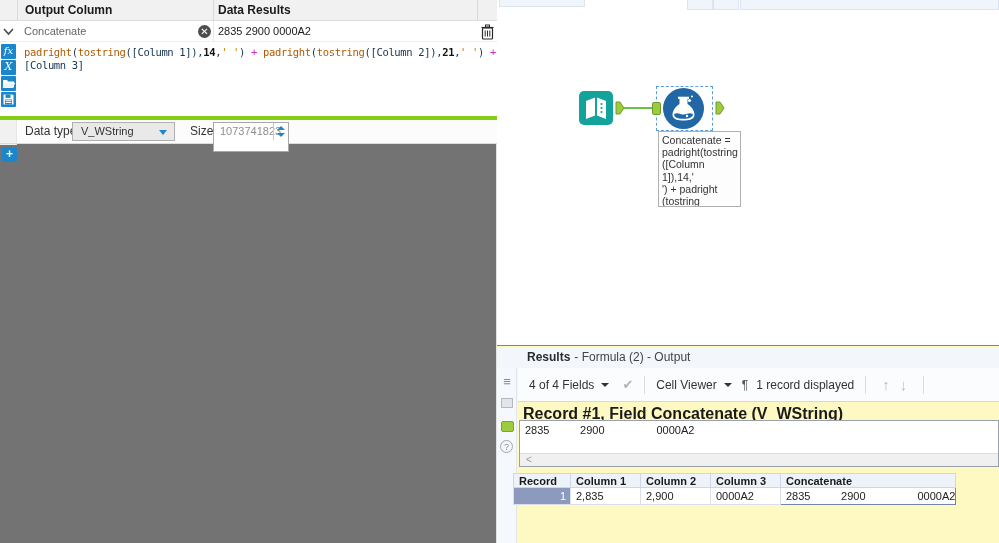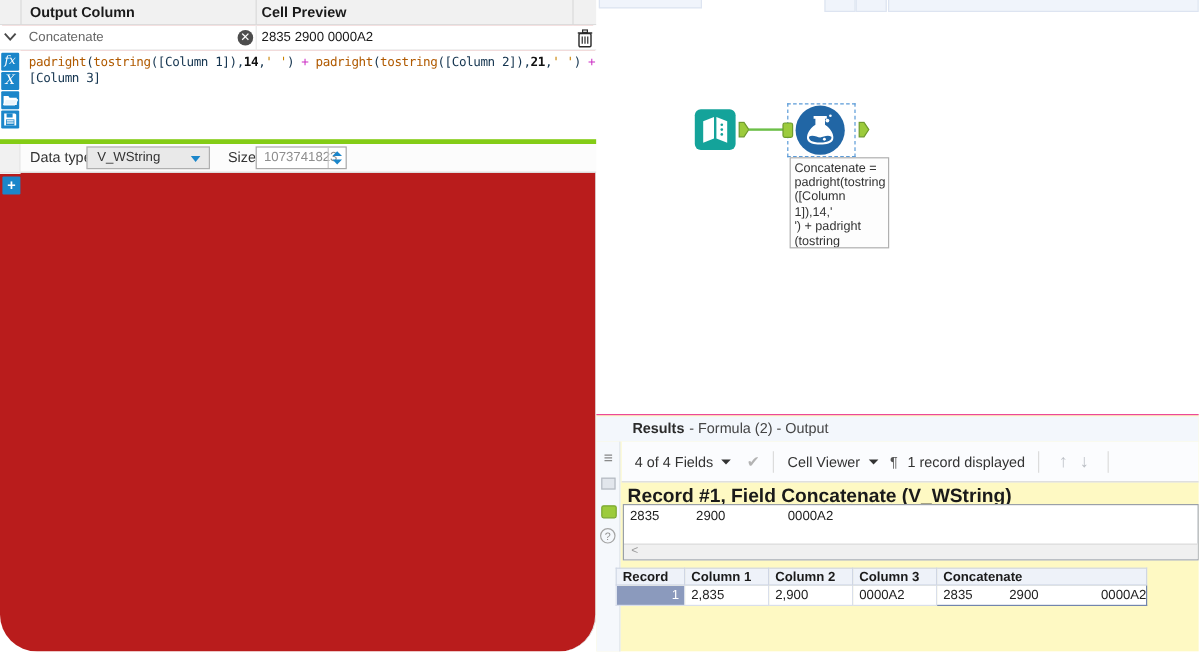--- a/index.html
+++ b/index.html
@@ -1,20 +1,20 @@
 <!DOCTYPE html>
 <html><head>
 <meta charset="utf-8">
 <style>
   * { margin:0; padding:0; box-sizing:border-box; }
   html,body { width:999px; height:543px; background:#fff; font-family:"Liberation Sans",sans-serif; overflow:hidden; position:relative; }
   .abs { position:absolute; }
 
   
-  .left-panel { left:0; top:0; width:497px; height:543px; background:#b91c1c; border-right:1px solid #e2e2e2;border-radius:31px; }
+  .left-panel { left:0; top:0; width:497px; height:543px; background:#737373; border-right:1px solid #e2e2e2; }
   .lp-rail { left:0; top:42px; width:17px; height:103px; background:#f1f1f1; border-right:1px solid #e6e6e6; }
   .lp-header { left:0; top:0; width:497px; height:21px; background:#f1f1f1; border-bottom:1px solid #dcdcdc; }
   .lp-header .hsep { position:absolute; top:0; width:1px; height:21px; background:#dadada; }
   .lp-h-label { position:absolute; top:0; line-height:21px; font-size:12px; font-weight:bold; color:#1a1a1a; }
   .lp-expr { left:0; top:21px; width:497px; height:21px; background:#fff; border-bottom:1px solid #ededed; }
   .chevron-cell { position:absolute; left:2px; top:3px; width:15px; height:15px; }
   .expr-value { position:absolute; left:24px; top:0; line-height:21px; font-size:11px; color:#666; }
   .clear-btn { position:absolute; left:198px; top:4px; width:13px; height:13px; border-radius:50%; background:#4d4d4d; color:#fff; font-size:10px; line-height:13px; text-align:center; }
   .expr-preview { position:absolute; left:218px; top:0; line-height:21px; font-size:11px; color:#1a1a1a; }
   .vline { position:absolute; top:0; width:1px; height:21px; background:#e8e8e8; }
@@ -28,21 +28,21 @@
   .tok-pl { color:#14344f; }
   .tok-num { color:#111; font-weight:bold; }
   .tok-str { color:#c98200; }
   .tok-op { color:#cc2fc4; }
   .lp-datatype { left:0; top:120px; width:497px; height:24px; background:#fcfcfc; border-bottom:1px solid #dcdcdc; }
   .lp-datatype .rail { position:absolute; left:0; top:0; width:17px; height:23px; background:#f1f1f1; border-right:1px solid #e6e6e6; }
   .dt-label { position:absolute; top:0; line-height:23px; font-size:12px; color:#333; }
   .dd { position:absolute; left:72px; top:2px; width:103px; height:19px; background:#e9e9e9; border:1px solid #b0b0b0;padding-left:24px; }
   .dd-text { position:absolute; left:8px; top:0; line-height:17px; font-size:11px; color:#333; }
   .dd-caret { position:absolute; right:7px; top:7px; width:0; height:0; border-left:4px solid transparent; border-right:4px solid transparent; border-top:5px solid #1b86ca; }
-  .spin { position:absolute; left:213px; top:2px; width:76px; height:19px; background:#fff; border:1px solid #a8a8a8; }
+  .spin { position:absolute; left:213px; top:2px; width:76px; height:30px; background:#fff; border:1px solid #a8a8a8; }
   .spin-text { position:absolute; left:6px; top:0; line-height:17px; font-size:11px; color:#8e8e8e; }
   .spin-arrows { position:absolute; right:0; top:0; width:15px; height:17px; border-left:1px solid #c9c9c9; }
   .tri-up { position:absolute; left:3px; top:3px; width:0; height:0; border-left:4px solid transparent; border-right:4px solid transparent; border-bottom:4px solid #1b86ca; }
   .tri-dn { position:absolute; left:3px; top:10px; width:0; height:0; border-left:4px solid transparent; border-right:4px solid transparent; border-top:4px solid #1b86ca; }
   .plus-btn { left:2px; top:147px; width:15px; height:15px; background:#1b86ca; color:#fff; font-size:12px; font-weight:bold; text-align:center; line-height:15px; border-radius:1px; }
 
   
   .canvas { left:497px; top:0; width:502px; height:345px; background:#fff; }
   .top-box { position:absolute; background:#f0f4fb; border:1px solid #dde4f1; }
   .conn-line { position:absolute; left:127px; top:107px; width:33px; height:2px; background:#6cbf48; }
@@ -81,21 +81,21 @@
 </style>
 </head>
 <body>
 
 <div class="abs left-panel">
 
   <div class="abs lp-rail"></div>
 
   <div class="abs lp-header">
     <div class="lp-h-label" style="left:25px">Output Column</div>
-    <div class="lp-h-label" style="left:218px">Cell Preview</div>
+    <div class="lp-h-label" style="left:218px">Data Results</div>
     <div class="hsep" style="left:17px"></div>
     <div class="hsep" style="left:213px"></div>
     <div class="hsep" style="left:477px"></div>
   </div>
 
   <div class="abs lp-expr">
     <div class="chevron-cell">
       <svg width="13" height="13" viewBox="0 0 13 13">
           <polyline points="2,4 6.5,9 11,4" fill="none" stroke="#4a4a4a" stroke-width="1.6"></polyline>
         </svg>

